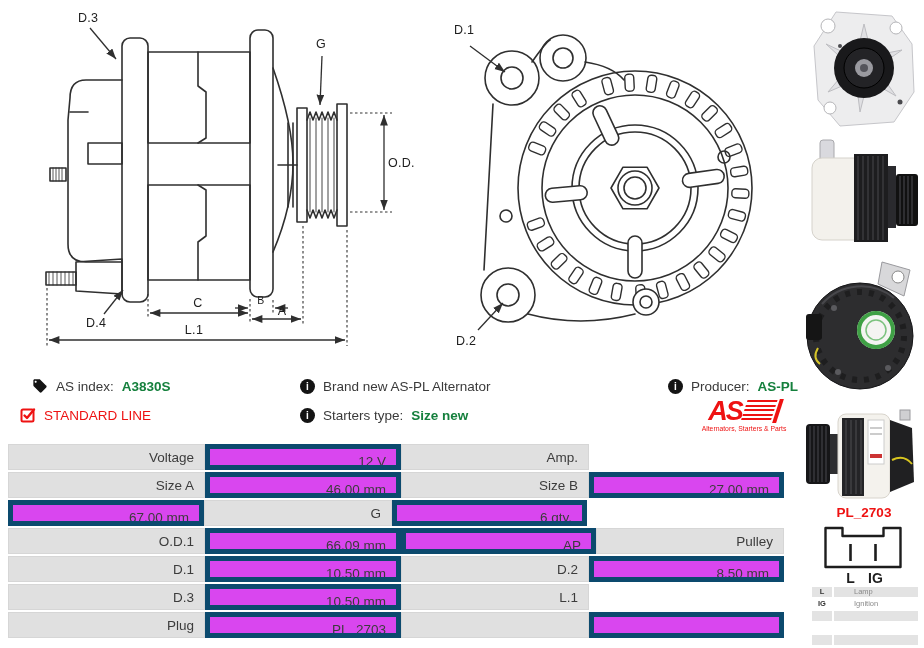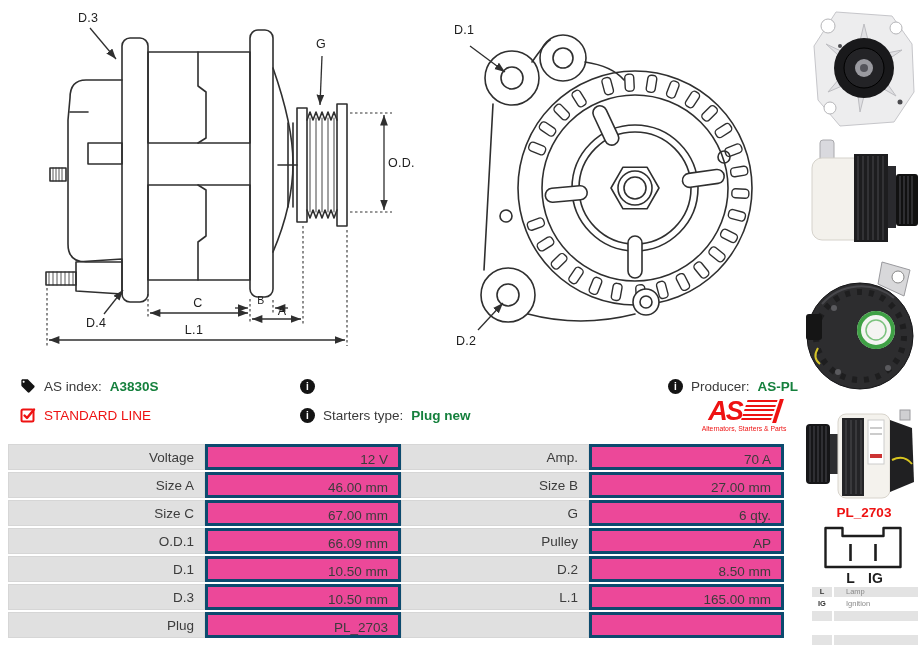--- a/index.html
+++ b/index.html
@@ -25,31 +25,31 @@
   .logo-stripes{width:30px;height:22px;transform:skewX(-18deg);
     background:repeating-linear-gradient(to bottom,var(--red) 0 2px,transparent 2px 4.6px);}
   .logo-bar{width:4px;height:24px;background:var(--red);transform:skewX(-18deg);}
   .logo-tagline{font-size:6.8px;color:var(--red);margin-top:1px;white-space:nowrap;}
 
   
   .spec-table{position:absolute;left:8px;top:444px;width:782px;}
   .spec-row{display:flex;height:26px;margin-bottom:2px;line-height:25px;font-size:13.5px;}
   .cell{box-sizing:border-box;text-align:right;padding-right:10px;overflow:hidden;}
   .cell.lab{background:#e0e0e0;border:1px solid #d6d6d6;color:#3c3c3c;}
-  .cell.val{background:#ec4899;border:3px solid #0c4a6e;color:#3c3c3c;}
+  .cell.val{background:#d946ef;border:5px solid #0c4a6e;color:#3c3c3c;}
   .c1{width:197px;}.c2{width:196px;}.c3{width:188px;}.c4{width:195px;}
 
   
   .plug-name{position:absolute;left:810px;top:505px;width:108px;text-align:center;
              font-size:13.5px;font-weight:bold;color:var(--red);}
   .plug-svg{position:absolute;left:818px;top:523px;}
   .plug-legend{position:absolute;left:812px;top:587px;width:106px;font-size:7.5px;}
   .leg-row{display:flex;gap:2px;height:10px;line-height:10px;margin-bottom:2px;}
   .leg-key{width:20px;text-align:center;font-weight:bold;color:#333;}
-  .leg-val{flex:1;padding-left:12px;color:#8a8a8a;}
+  .leg-val{flex:1;padding-left:20px;color:#8a8a8a;}
   .leg-row.g .leg-key,.leg-row.g .leg-val{background:#e3e3e3;}
   .leg-row.w .leg-key,.leg-row.w .leg-val{background:#fff;}
 
   .abs{position:absolute;}
   :root{--red:#ee1212;--ink:#2f2f2f;}
 </style>
 </head>
 <body>
 
 <div class="page">
@@ -314,21 +314,21 @@
     </g>
     <rect x="64" y="22" width="16" height="44" fill="#fff" stroke="#ccc"></rect>
     <line x1="66" y1="58" x2="78" y2="58" stroke="#c33" stroke-width="4"></line>
     <line x1="66" y1="30" x2="78" y2="30" stroke="#999" stroke-width="1"></line>
     <line x1="66" y1="36" x2="78" y2="36" stroke="#999" stroke-width="1"></line>
     <path d="M86,22 L108,30 L110,84 L86,94 Z" fill="#202022"></path>
     <path d="M88,62 Q100,56 108,66" stroke="#d8c520" stroke-width="2" fill="none"></path>
     <rect x="96" y="12" width="10" height="10" fill="#cfcfd2" stroke="#9a9a9e"></rect>
   </svg>
 
-  <div class="info-item" style="left:20px;top:377px">
+  <div class="info-item" style="left:32px;top:377px">
     <span class="glyph-icon">
       <svg width="16" height="16" viewBox="0 0 24 24">
           <path fill="#141414" d="M21.41,11.58l-9-9C12.05,2.22,11.55,2,11,2H4C2.9,2,2,2.9,2,4v7c0,0.55,0.22,1.05,0.59,1.42l9,9 C11.95,21.78,12.45,22,13,22s1.05-0.22,1.41-0.59l7-7C21.78,13.05,22,12.55,22,12S21.78,11.95,21.41,11.58z M5.5,7 C4.67,7,4,6.33,4,5.5S4.67,4,5.5,4S7,4.67,7,5.5S6.33,7,5.5,7z"></path>
         </svg>
     </span>
     <span>AS index:</span>
     <span class="b">A3830S</span>
   </div>
 
   <div class="info-item" style="left:20px;top:406px">
@@ -336,26 +336,27 @@
       <svg width="16" height="16" viewBox="0 0 16 16">
         <rect x="1.5" y="2.5" width="12" height="12" rx="1.5" fill="none" stroke="#ee1212" stroke-width="2"></rect>
         <path d="M4.5,8.5 L7,11 L14,2.5" fill="none" stroke="#ee1212" stroke-width="2.4" stroke-linecap="round" stroke-linejoin="round"></path>
       </svg>
     </span>
     <span class="red-bold">STANDARD LINE</span>
   </div>
 
   <div class="info-item" style="left:300px;top:377px">
     <span class="info-icon">i</span>
+    <span>Brand new AS-PL Alternator</span>
   </div>
 
   <div class="info-item" style="left:300px;top:406px">
     <span class="info-icon">i</span>
     <span>Starters type:</span>
-    <span class="b">Plug new</span>
+    <span class="b">Size new</span>
   </div>
 
   <div class="info-item" style="left:668px;top:377px">
     <span class="info-icon">i</span>
     <span>Producer:</span>
     <span class="b">AS-PL</span>
   </div>
 
   <div class="aspl-logo">
     <div class="logo-row">
@@ -364,51 +365,48 @@
       <span class="logo-bar"></span>
     </div>
     <div class="logo-tagline">Alternators, Starters &amp; Parts</div>
   </div>
 
   <div class="spec-table">
     <div class="spec-row">
       <div class="cell lab c1">Voltage</div>
       <div class="cell val c2">12 V</div>
       <div class="cell lab c3">Amp.</div>
-      <div class="cell val c4">70 A</div>
     </div>
     <div class="spec-row">
       <div class="cell lab c1">Size A</div>
       <div class="cell val c2">46.00 mm</div>
       <div class="cell lab c3">Size B</div>
       <div class="cell val c4">27.00 mm</div>
     </div>
     <div class="spec-row">
-      <div class="cell lab c1">Size C</div>
       <div class="cell val c2">67.00 mm</div>
       <div class="cell lab c3">G</div>
       <div class="cell val c4">6 qty.</div>
     </div>
     <div class="spec-row">
       <div class="cell lab c1">O.D.1</div>
       <div class="cell val c2">66.09 mm</div>
+      <div class="cell val c4">AP</div>
       <div class="cell lab c3">Pulley</div>
-      <div class="cell val c4">AP</div>
     </div>
     <div class="spec-row">
       <div class="cell lab c1">D.1</div>
       <div class="cell val c2">10.50 mm</div>
       <div class="cell lab c3">D.2</div>
       <div class="cell val c4">8.50 mm</div>
     </div>
     <div class="spec-row">
       <div class="cell lab c1">D.3</div>
       <div class="cell val c2">10.50 mm</div>
       <div class="cell lab c3">L.1</div>
-      <div class="cell val c4">165.00 mm</div>
     </div>
     <div class="spec-row">
       <div class="cell lab c1">Plug</div>
       <div class="cell val c2">PL_2703</div>
       <div class="cell lab c3"></div>
       <div class="cell val c4"></div>
     </div>
   </div>
 
   <div class="plug-name">PL_2703</div>

